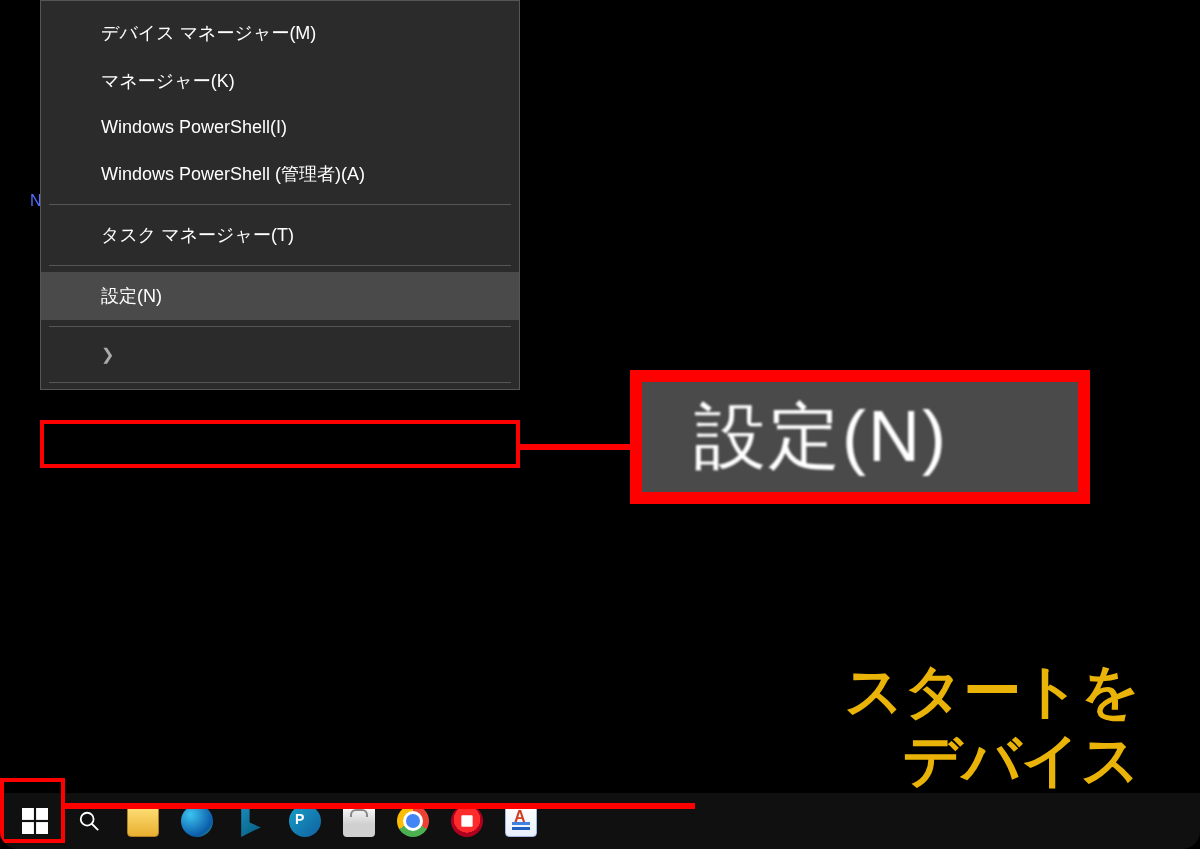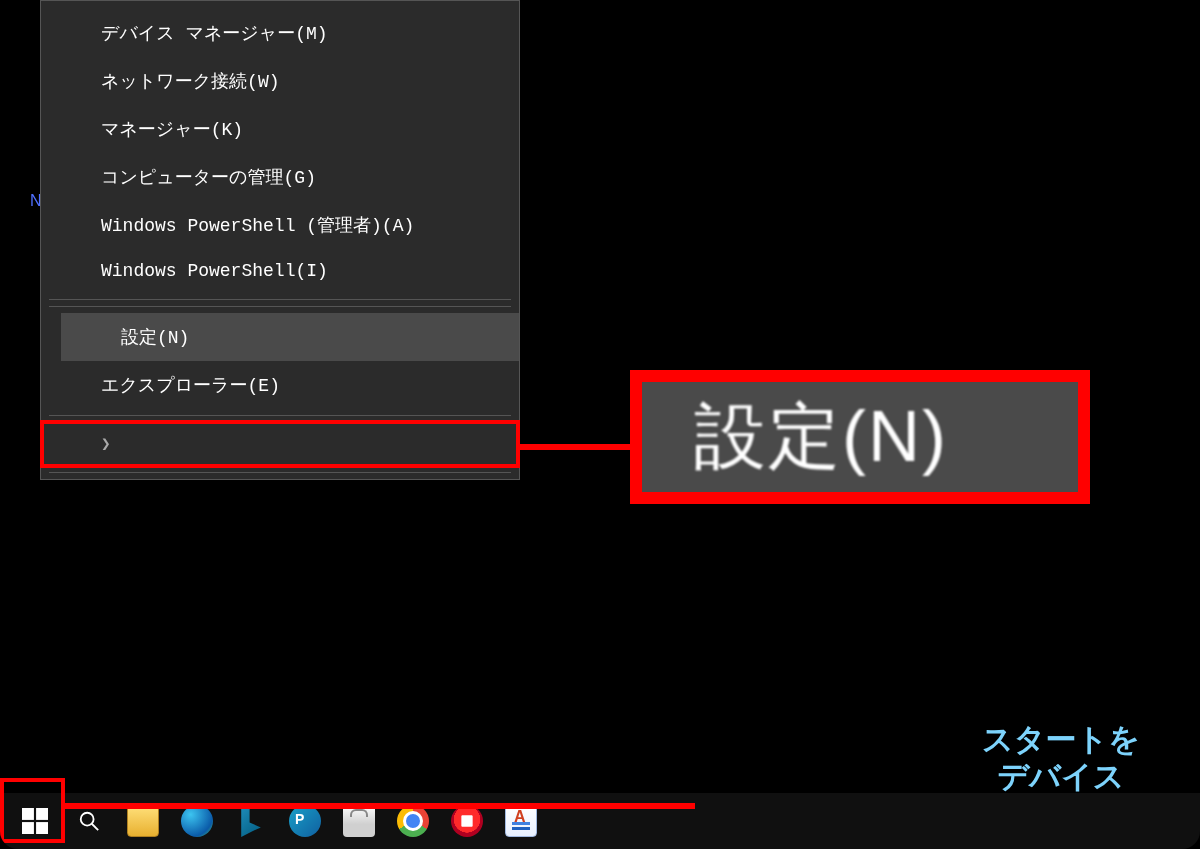--- a/index.html
+++ b/index.html
@@ -35,25 +35,23 @@
       padding-bottom: 0;
     }
     .menu-item {
       padding: 12px 24px 12px 60px;
       font-size: 18px;
       cursor: pointer;
       position: relative;
       display: flex;
       align-items: center;
       justify-content: space-between;
-      font-family: Liberation Mono, monospace;
     }
     .menu-item.highlighted {
       background: #4a4a4a;
-      margin-left: 20px;
     }
     .menu-separator {
       height: 1px;
       background: #555555;
       margin: 6px 8px;
     }
     .chevron {
       color: #aaaaaa;
       font-size: 16px;
     }
@@ -110,25 +108,25 @@
       bottom: 40px;
       width: 630px;
       height: 6px;
       background: #ff0000;
       z-index: 9;
     }
     .annotation-text {
       position: absolute;
       right: 60px;
       bottom: 54px;
-      color: #7dd3fc;
-      font-size: 31px;
+      color: #eab308;
+      font-size: 58px;
       font-weight: bold;
       line-height: 1.2;
-      text-align: center;
+      text-align: right;
     }
     .taskbar {
       position: absolute;
       left: 0;
       bottom: 0;
       width: 100%;
       height: 56px;
       background: #101010;
       display: flex;
       align-items: center;
@@ -169,41 +167,35 @@
 </head>
 <body>
 
 <div class="desktop-label">N</div>
 
 <div class="context-menu">
   <div class="menu-item">
       <span>デバイス マネージャー(M)</span>
     </div>
   <div class="menu-item">
-      <span>ネットワーク接続(W)</span>
-    </div>
-  <div class="menu-item">
       <span>マネージャー(K)</span>
     </div>
   <div class="menu-item">
-      <span>コンピューターの管理(G)</span>
+      <span>Windows PowerShell(I)</span>
     </div>
   <div class="menu-item">
       <span>Windows PowerShell (管理者)(A)</span>
     </div>
-  <div class="menu-item">
-      <span>Windows PowerShell(I)</span>
-    </div>
-  <div class="menu-separator"></div>
+  <div class="menu-separator"></div>
+  <div class="menu-item">
+      <span>タスク マネージャー(T)</span>
+    </div>
   <div class="menu-separator"></div>
   <div class="menu-item highlighted">
       <span>設定(N)</span>
-    </div>
-  <div class="menu-item">
-      <span>エクスプローラー(E)</span>
     </div>
   <div class="menu-separator"></div>
   <div class="menu-item">
     <span class="chevron">❯</span>
   </div>
   <div class="menu-separator"></div>
 </div>
 
 <div class="highlight-box-settings"></div>
 <div class="connector-line"></div>

